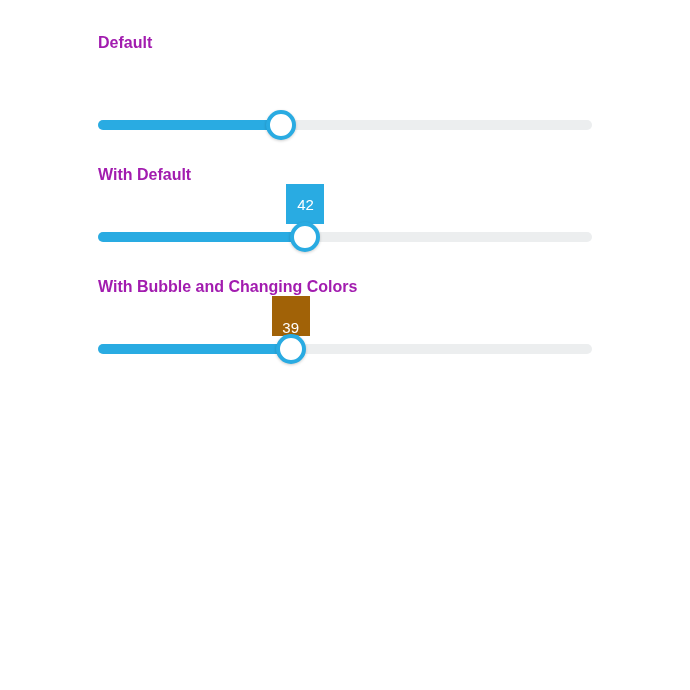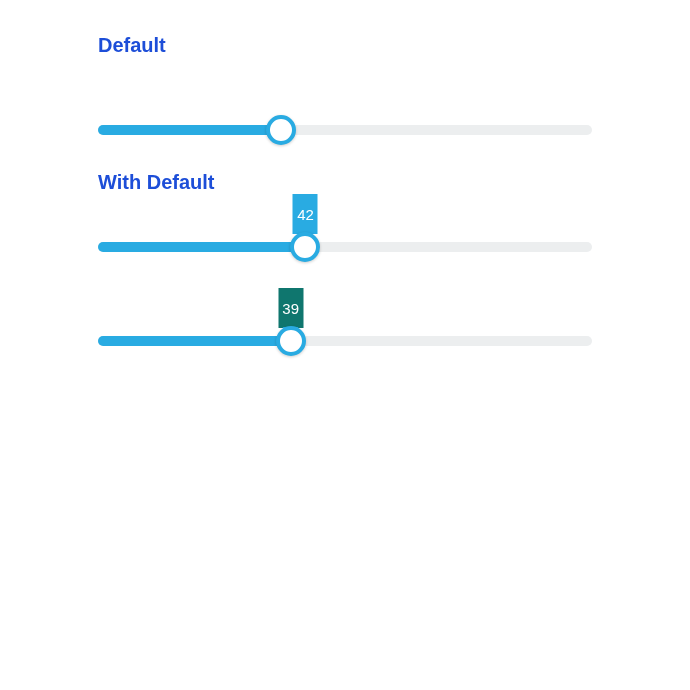--- a/index.html
+++ b/index.html
@@ -8,23 +8,23 @@
     font-family: -apple-system, BlinkMacSystemFont, "Segoe UI", Helvetica, Arial, sans-serif;
     color: #333;
   }
   .page {
     padding: 34px 98px 0 98px;
   }
   .section {
     margin-bottom: 24px;
   }
   .section-title {
-    font-size: 20px;
+    font-size: 16px;
     font-weight: 700;
-    color: #1d4ed8;
+    color: #a21caf;
     margin-bottom: 14px;
   }
   .slider-wrap {
     position: relative;
     padding-top: 54px; 
     padding-bottom: 12px;
   }
   .slider-wrap.no-bubble {
     padding-top: 54px;
   }
@@ -50,21 +50,21 @@
     background: #fff;
     border-radius: 50%;
     transform: translate(-50%, -50%);
     box-shadow: 0 1px 3px rgba(0,0,0,0.2);
     cursor: pointer;
   }
   .bubble {
     position: absolute;
     transform: translateX(-50%);
     top: 0;
-    width: 25px;
+    width: 38px;
     height: 40px;
     display: flex;
     align-items: center;
     justify-content: center;
     color: #fff;
     font-size: 15px;
     font-weight: 500;
   }
   .bubble-caret {
     position: absolute;
@@ -109,22 +109,23 @@
         <div class="bubble-caret" style="border-top: 9px solid rgb(41, 171, 226);"></div>
       </div>
       <div class="track" aria-valuenow="42">
         <div class="fill" style="width: 42%; background: rgb(41, 171, 226);"></div>
         <div class="thumb" style="left: 42%; border: 4px solid rgb(41, 171, 226);"></div>
       </div>
     </div>
   </div>
 
   <div class="section tight">
+    <div class="section-title">With Bubble and Changing Colors</div>
     <div class="slider-wrap">
-      <div class="bubble" style="left: 39%; background: #0f766e;">
+      <div class="bubble" style="left: 39%; background: #a16207; align-items: flex-end;">
         <span>39</span>
         <div class="bubble-caret" style="border-top: 9px solid rgb(41, 171, 226);"></div>
       </div>
       <div class="track" aria-valuenow="39">
         <div class="fill" style="width: 39%; background: rgb(41, 171, 226);"></div>
         <div class="thumb" style="left: 39%; border: 4px solid rgb(41, 171, 226);"></div>
       </div>
     </div>
   </div>
 

